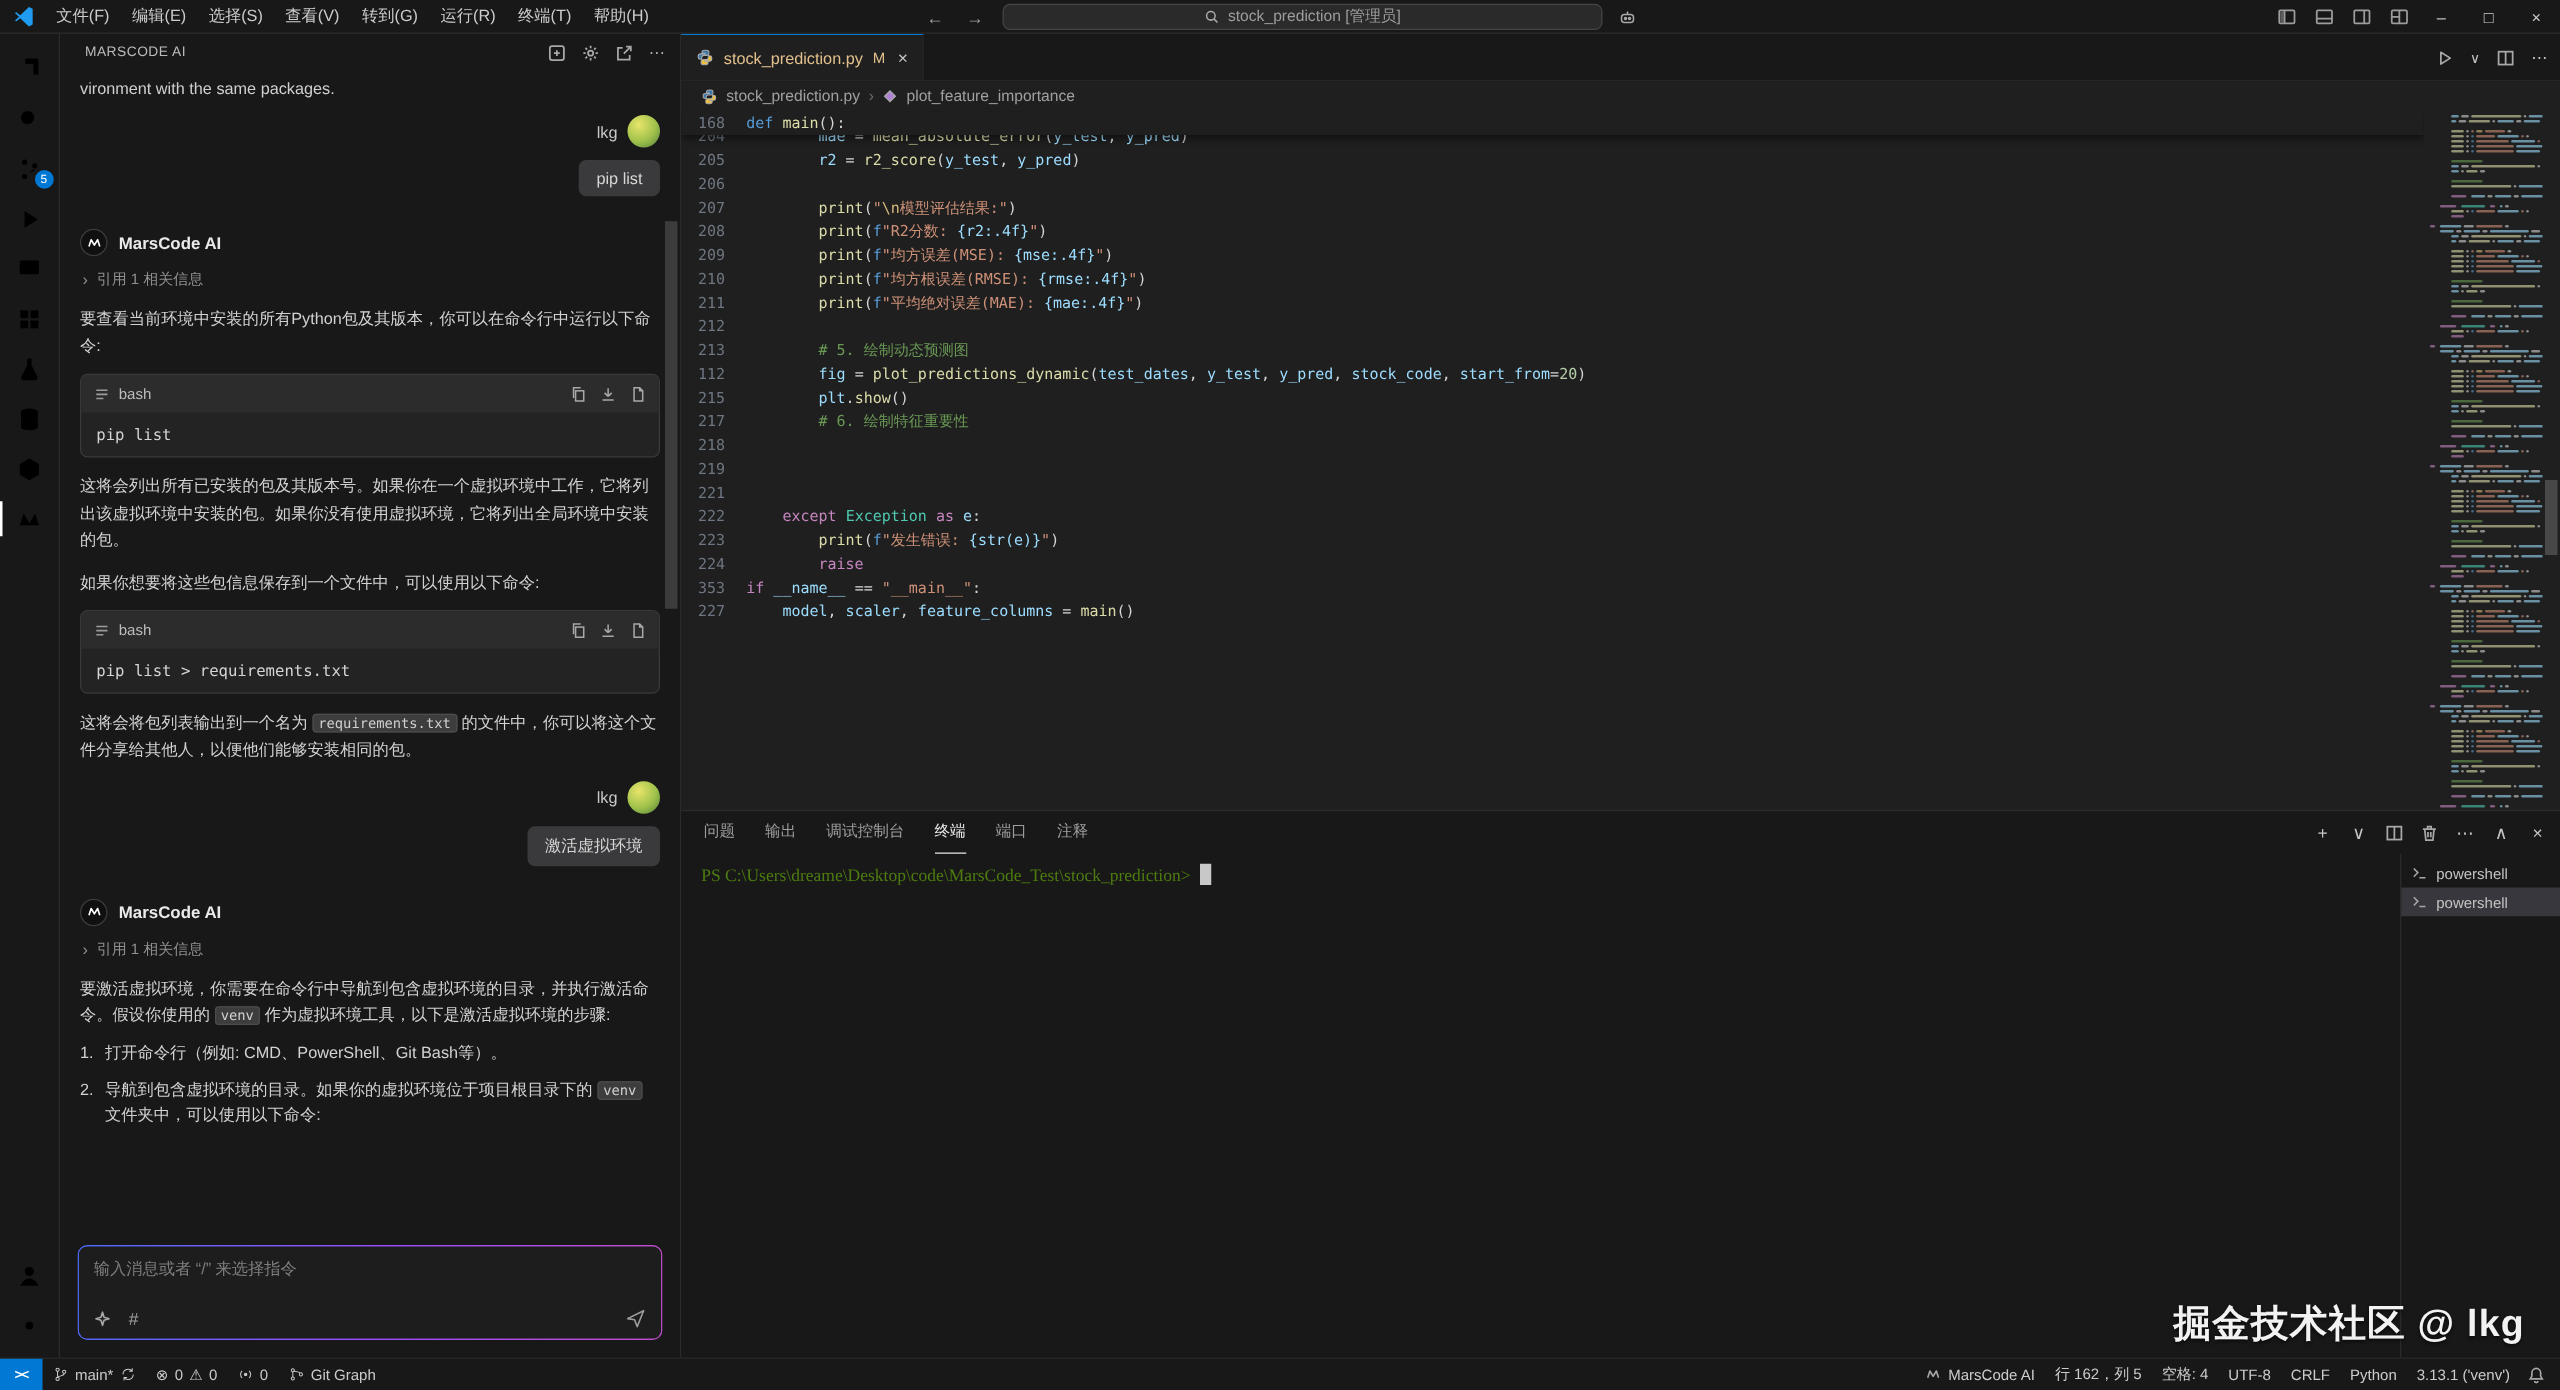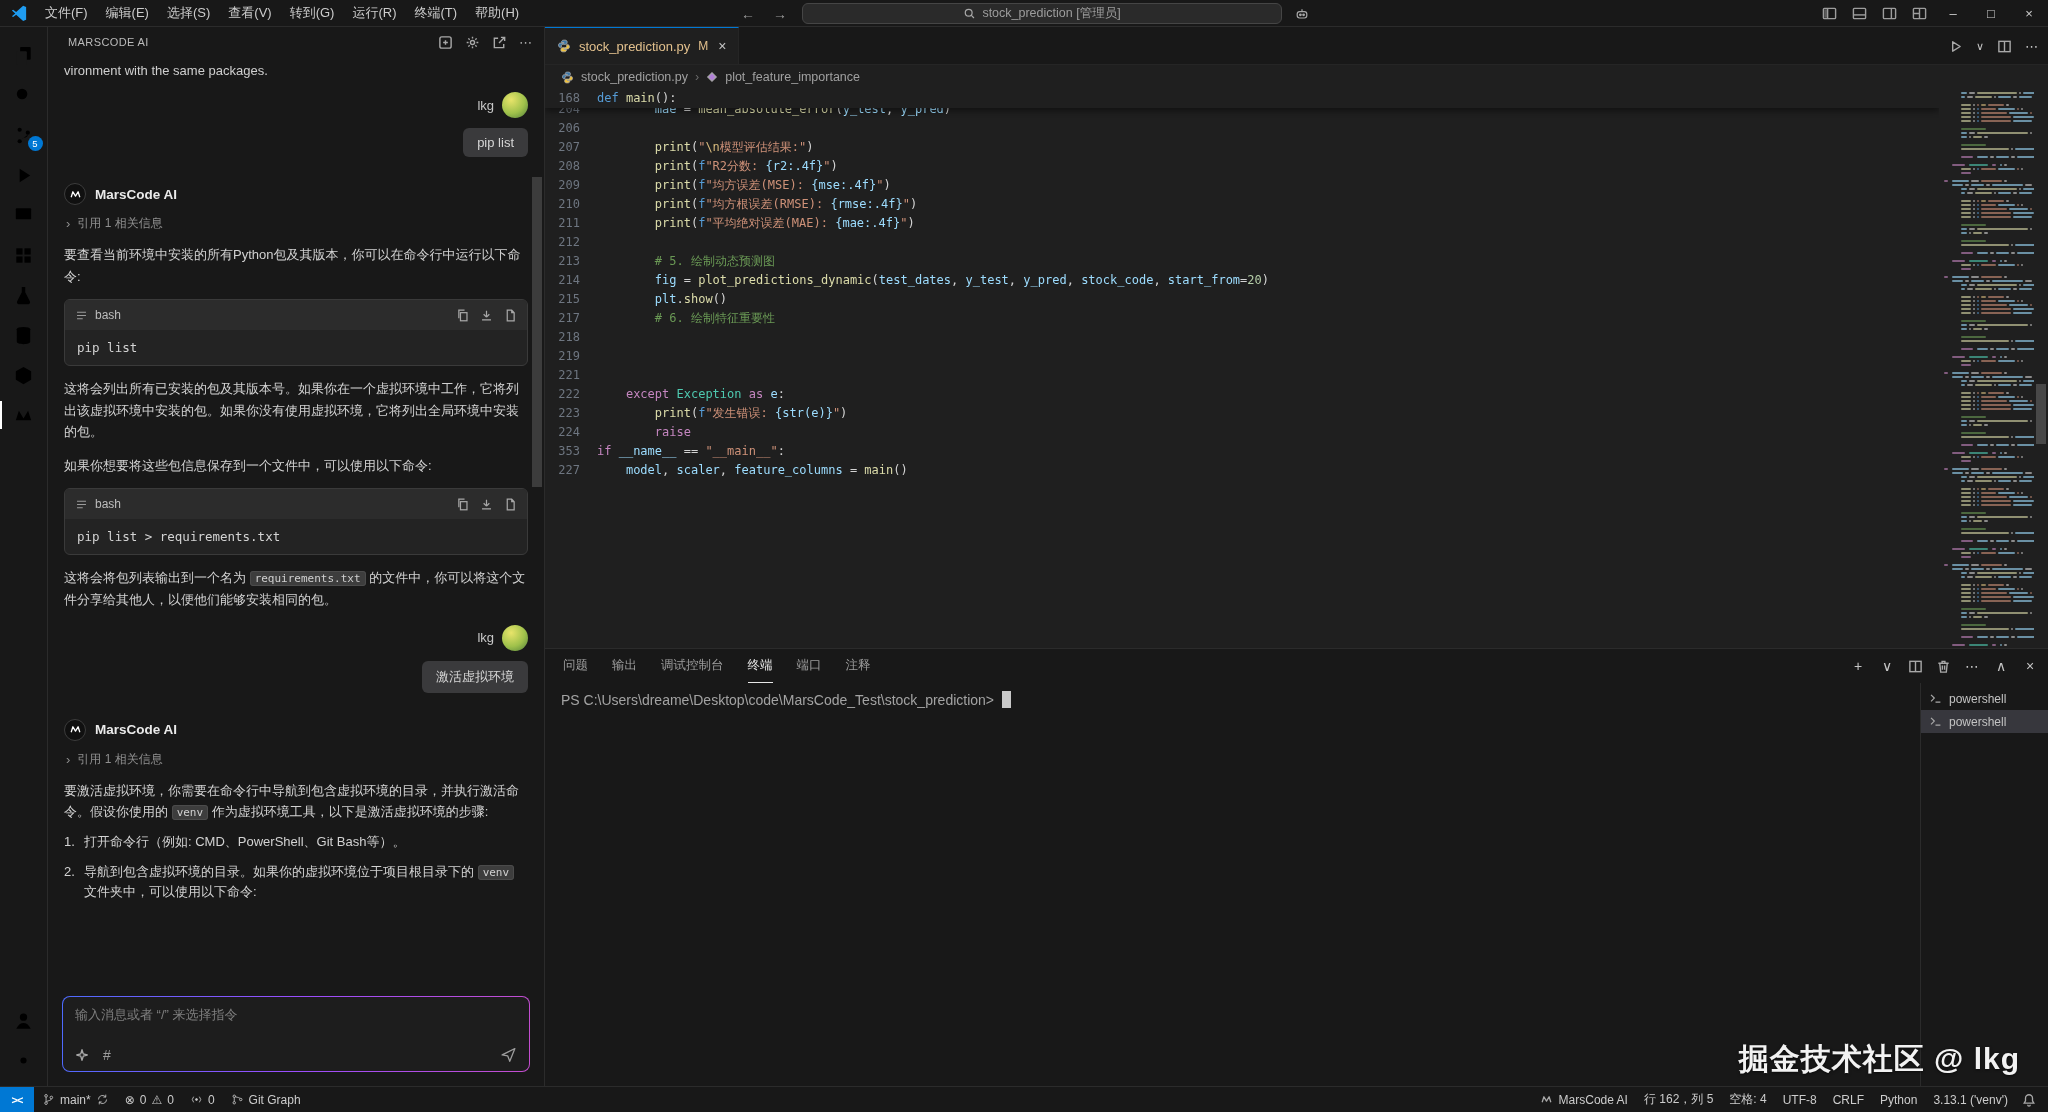--- a/index.html
+++ b/index.html
@@ -118,21 +118,21 @@
   
   .panel{height:438px;border-top:1px solid #2b2b2b;background:#181818;display:flex;flex-direction:column;position:relative}
   .panel-head{height:34px;display:flex;align-items:center;padding:0 10px 0 18px;flex:none}
   .panel-tabs{display:flex;gap:24px;height:100%;align-items:center}
   .panel-tab{color:#9d9d9d;font-size:12.5px;height:100%;display:flex;align-items:center;border-bottom:1px solid transparent}
   .panel-tab.active{color:#e7e7e7;border-bottom-color:#e7e7e7}
   .panel-icons{margin-left:auto;display:flex;align-items:center;gap:13px;color:#c5c5c5}
   .panel-icons .ico svg{width:15px;height:15px}
   .panel-icons .gl{font-size:14px;color:#c5c5c5;width:16px;text-align:center}
   .panel-body{flex:1;display:flex;min-height:0}
-  .term{flex:1;font-family:Liberation Sans, sans-serif;font-size:14px;color:#a3a3a3;padding:8px 0 0 16px}
+  .term{flex:1;font-family:Liberation Serif, serif;font-size:14px;color:#4d7c0f;padding:8px 0 0 16px}
   .cursor{display:inline-block;width:9px;height:17px;background:#c8c8c8;vertical-align:-3px;margin-left:8px}
   .shell-list{flex:none;width:128px;border-left:1px solid #2b2b2b;padding-top:4px}
   .shell-row{height:23px;display:flex;align-items:center;gap:7px;padding:0 8px;color:#c3c3c3;font-size:12px}
   .shell-row.sel{background:#37373d}
   .shell-icon svg{width:13px;height:13px}
   .watermark{position:absolute;right:28px;bottom:6px;font-size:30px;font-weight:bold;color:#f2f2f2;
     letter-spacing:1px;text-shadow:0 1px 3px rgba(0,0,0,.6)}
 
   
   .statusbar{height:26px;background:#181818;border-top:1px solid #2b2b2b;display:flex;align-items:center;font-size:12px;color:#cccccc}
@@ -511,20 +511,24 @@
           <div class="sticky">
             <span class="ln">168</span>
             <span class="lc" id="sticky-code"><span class="tk tk-kw">def </span><span class="tk tk-fn">main</span><span class="tk tk-pln">():</span></span>
           </div>
           <div class="code-lines" id="code-lines">
               <div class="code-line">
                 <span class="ln">204</span>
                 <span class="lc"><span class="tk tk-ws">        </span><span class="tk tk-var">mae</span><span class="tk tk-op"> = </span><span class="tk tk-fn">mean_absolute_error</span><span class="tk tk-pln">(</span><span class="tk tk-var">y_test</span><span class="tk tk-pln">, </span><span class="tk tk-var">y_pred</span><span class="tk tk-pln">)</span></span>
               </div>
               <div class="code-line">
+                <span class="ln">205</span>
+                <span class="lc"><span class="tk tk-ws">        </span><span class="tk tk-var">r2</span><span class="tk tk-op"> = </span><span class="tk tk-fn">r2_score</span><span class="tk tk-pln">(</span><span class="tk tk-var">y_test</span><span class="tk tk-pln">, </span><span class="tk tk-var">y_pred</span><span class="tk tk-pln">)</span></span>
+              </div>
+              <div class="code-line">
                 <span class="ln">206</span>
                 <span class="lc"></span>
               </div>
               <div class="code-line">
                 <span class="ln">207</span>
                 <span class="lc"><span class="tk tk-ws">        </span><span class="tk tk-fn">print</span><span class="tk tk-pln">(</span><span class="tk tk-str">"</span><span class="tk tk-esc">\n</span><span class="tk tk-str">模型评估结果:"</span><span class="tk tk-pln">)</span></span>
               </div>
               <div class="code-line">
                 <span class="ln">208</span>
                 <span class="lc"><span class="tk tk-ws">        </span><span class="tk tk-fn">print</span><span class="tk tk-pln">(</span><span class="tk tk-kw">f</span><span class="tk tk-str">"R2分数: </span><span class="tk tk-fstr">{r2:.4f}</span><span class="tk tk-str">"</span><span class="tk tk-pln">)</span></span>
@@ -543,21 +547,21 @@
               </div>
               <div class="code-line">
                 <span class="ln">212</span>
                 <span class="lc"></span>
               </div>
               <div class="code-line">
                 <span class="ln">213</span>
                 <span class="lc"><span class="tk tk-ws">        </span><span class="tk tk-com"># 5. 绘制动态预测图</span></span>
               </div>
               <div class="code-line">
-                <span class="ln">214</span>
+                <span class="ln">112</span>
                 <span class="lc"><span class="tk tk-ws">        </span><span class="tk tk-var">fig</span><span class="tk tk-op"> = </span><span class="tk tk-fn">plot_predictions_dynamic</span><span class="tk tk-pln">(</span><span class="tk tk-var">test_dates</span><span class="tk tk-pln">, </span><span class="tk tk-var">y_test</span><span class="tk tk-pln">, </span><span class="tk tk-var">y_pred</span><span class="tk tk-pln">, </span><span class="tk tk-var">stock_code</span><span class="tk tk-pln">, </span><span class="tk tk-var">start_from</span><span class="tk tk-op">=</span><span class="tk tk-num">20</span><span class="tk tk-pln">)</span></span>
               </div>
               <div class="code-line">
                 <span class="ln">215</span>
                 <span class="lc"><span class="tk tk-ws">        </span><span class="tk tk-var">plt</span><span class="tk tk-pln">.</span><span class="tk tk-fn">show</span><span class="tk tk-pln">()</span></span>
               </div>
               <div class="code-line">
                 <span class="ln">217</span>
                 <span class="lc"><span class="tk tk-ws">        </span><span class="tk tk-com"># 6. 绘制特征重要性</span></span>
               </div>

